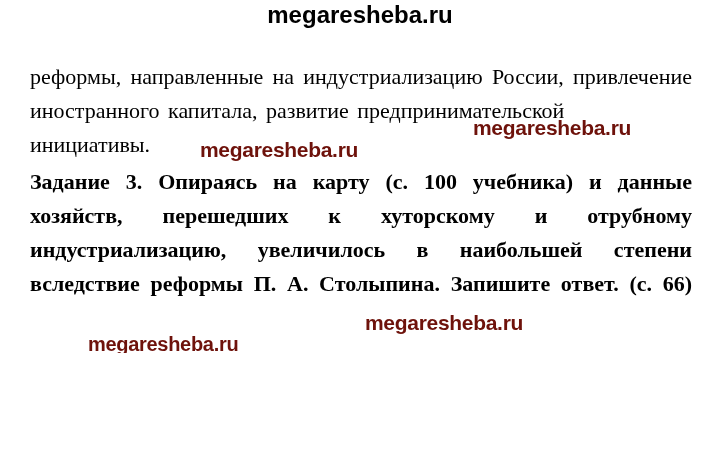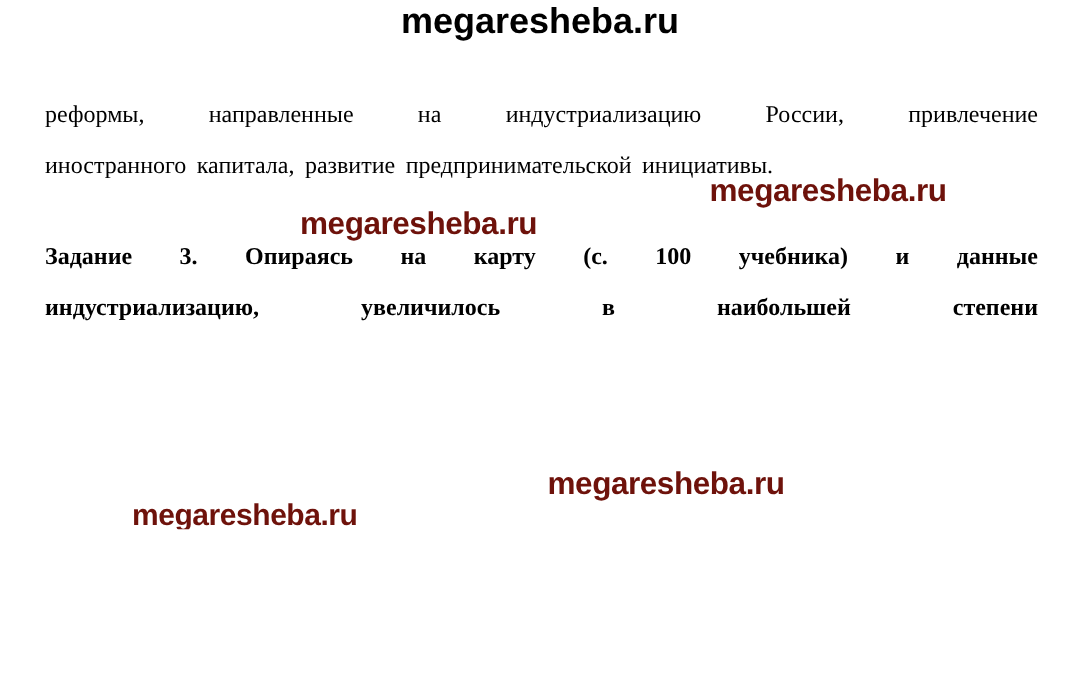--- a/index.html
+++ b/index.html
@@ -25,25 +25,25 @@
     font-family: "Liberation Sans", sans-serif;
     font-weight: bold;
     font-size: 24px;
     line-height: 26px;
     color: #000000;
   }
   .para {
     position: absolute;
     left: 30px;
     width: 662px;
-    font-size: 16px;
+    font-size: 22px;
     line-height: 34px;
   }
   .intro-para { top: 60px; }
-  .task-para  { top: 155px; font-weight: bold; }
+  .task-para  { top: 165px; font-weight: bold; }
   .answer-para { top: 354px; }
   .jline {
     text-align: justify;
     text-align-last: justify;
   }
   .lline {
     text-align: left;
     word-spacing: 3px;
   }
   .answer-line2 { word-spacing: 4px; }
@@ -85,21 +85,23 @@
     <div class="jline">реформы, направленные на индустриализацию России, привлечение</div>
     <div class="lline">иностранного капитала, развитие предпринимательской инициативы.</div>
   </div>
 
   <div class="watermark wm-1" style="color: rgb(110, 18, 11);">megaresheba.ru</div>
 
   <div class="watermark wm-2" style="color: rgb(110, 18, 11);">megaresheba.ru</div>
 
   <div class="para task-para">
     <div class="jline">Задание 3. Опираясь на карту (с. 100 учебника) и данные</div>
+    <div class="jline">хозяйств, перешедших к хуторскому и отрубному</div>
     <div class="jline">индустриализацию, увеличилось в наибольшей степени</div>
+    <div class="jline">вследствие реформы П. А. Столыпина. Запишите ответ. (с. 66)</div>
   </div>
 
   <div class="watermark wm-3" style="color: rgb(110, 18, 11);">megaresheba.ru</div>
 
   <div class="watermark wm-4" style="color: rgb(110, 18, 11);">megaresheba.ru</div>
 
 
   <div class="site-footer">Мегарешеба.ру</div>
 
 </div>

